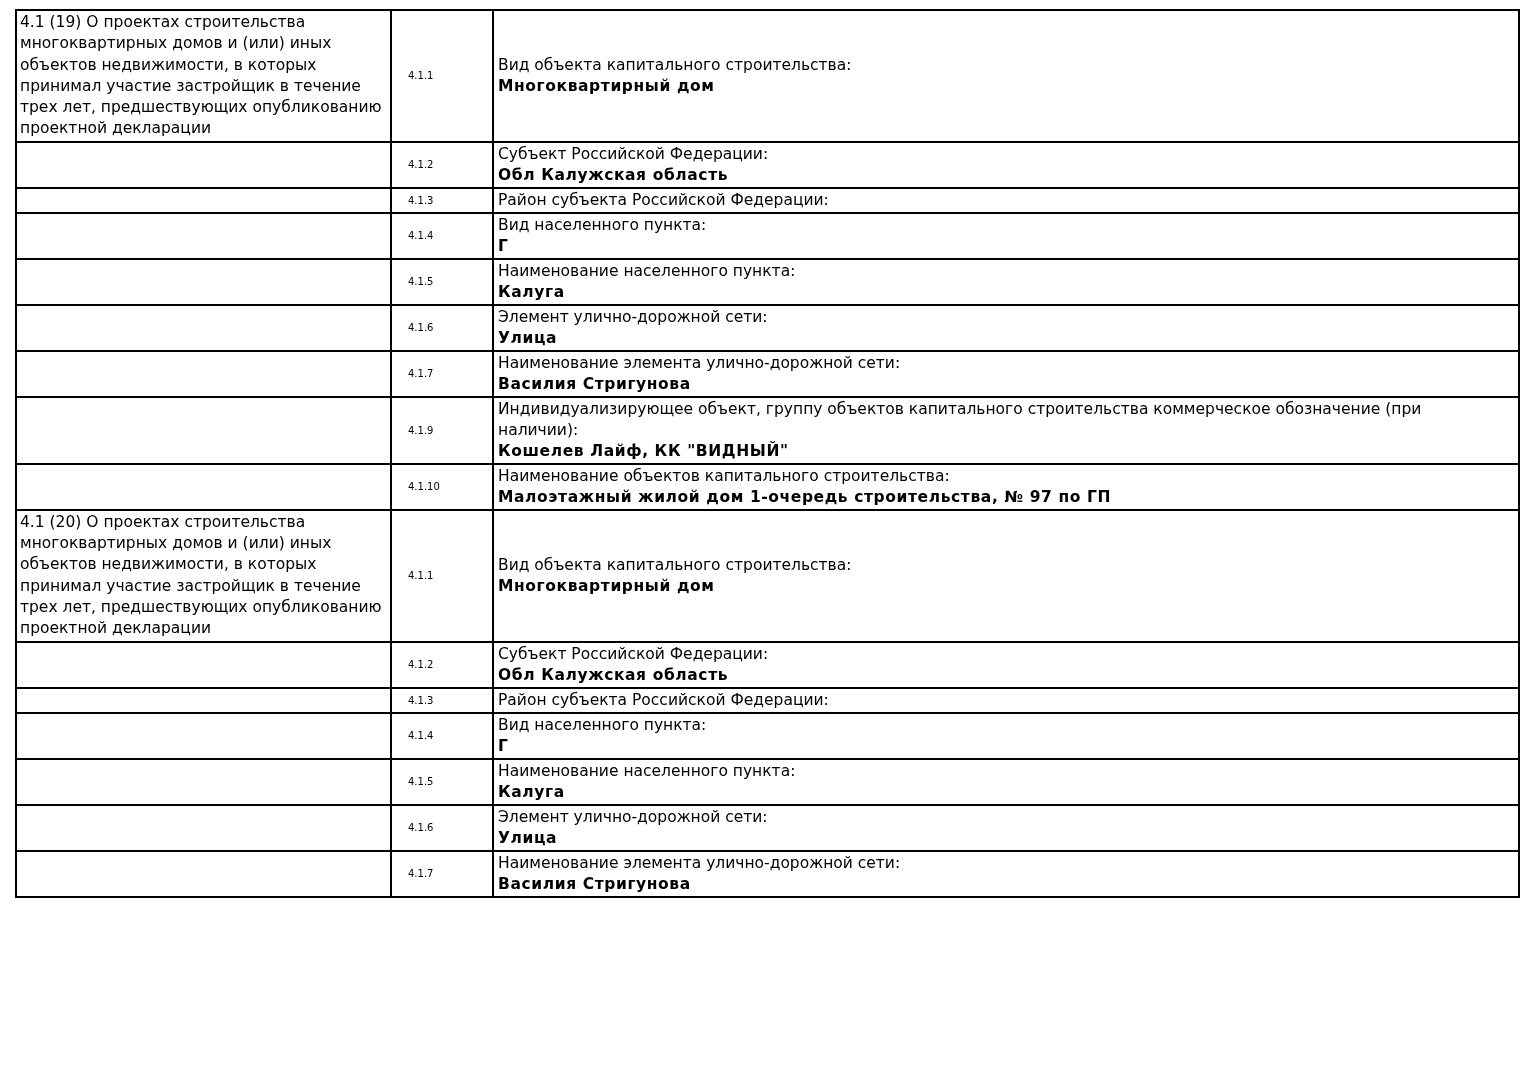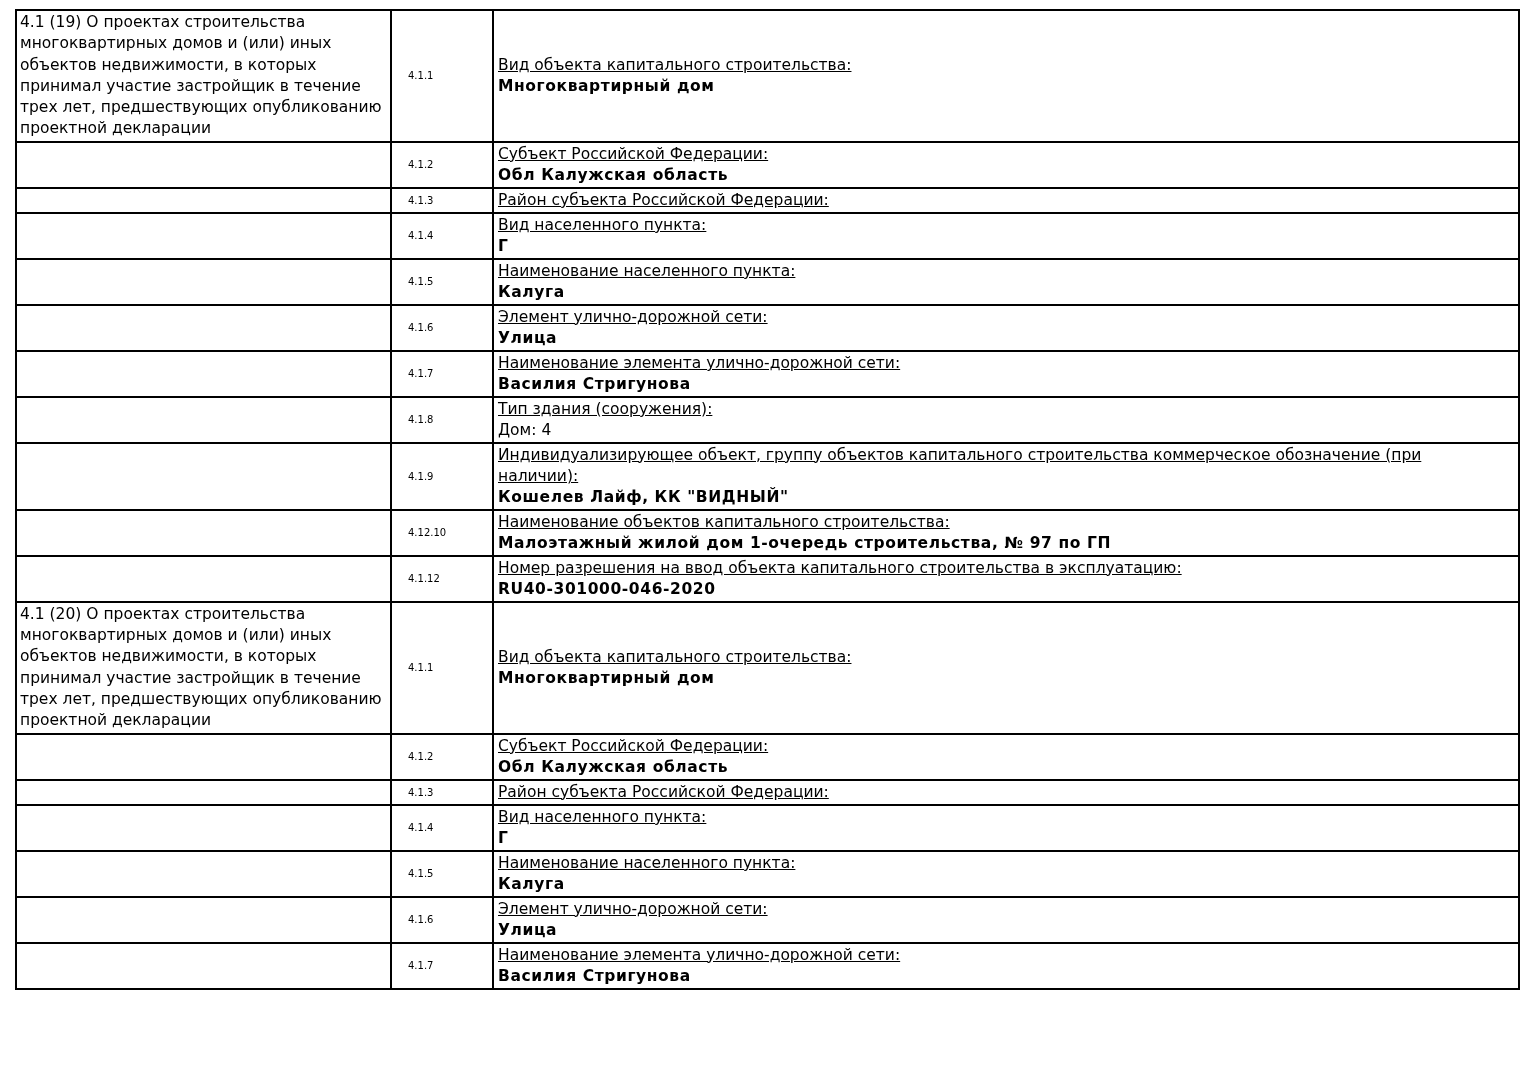--- a/index.html
+++ b/index.html
@@ -48,21 +48,20 @@
   .num {
     padding-left: 16px;
     font-size: 10px;
   }
   .cell-inner {
     padding: 1px 4px 1px 4px;
   }
   .label {
     white-space: pre-line;
     max-width: 1010px;
-    text-decoration: underline;
   }
   .value {
     font-weight: bold;
     letter-spacing: 0.6px;
   }
   .value.regular {
     font-weight: normal;
     letter-spacing: 0;
   }
 </style>
@@ -160,66 +159,42 @@
           <td class="c2">
             <div class="num">4.1.7</div>
           </td>
           <td class="c3">
             <div class="cell-inner">
               <div class="label">Наименование элемента улично-дорожной сети:</div>
               <div class="value">Василия Стригунова</div>
             </div>
           </td>
         </tr>
-        <tr class="h-std">
-          <td class="c1"></td>
-          <td class="c2">
-            <div class="num">4.1.8</div>
-          </td>
-          <td class="c3">
-            <div class="cell-inner">
-              <div class="label">Тип здания (сооружения):</div>
-              <div class="value regular">Дом: 4</div>
-            </div>
-          </td>
-        </tr>
         <tr class="h-tall">
           <td class="c1"></td>
           <td class="c2">
             <div class="num">4.1.9</div>
           </td>
           <td class="c3">
             <div class="cell-inner">
               <div class="label">Индивидуализирующее объект, группу объектов капитального строительства коммерческое обозначение (при
 наличии):</div>
               <div class="value">Кошелев Лайф, КК "ВИДНЫЙ"</div>
             </div>
           </td>
         </tr>
         <tr class="h-std">
           <td class="c1"></td>
           <td class="c2">
-            <div class="num">4.12.10</div>
+            <div class="num">4.1.10</div>
           </td>
           <td class="c3">
             <div class="cell-inner">
               <div class="label">Наименование объектов капитального строительства:</div>
               <div class="value">Малоэтажный жилой дом 1-очередь строительства, № 97 по ГП</div>
-            </div>
-          </td>
-        </tr>
-        <tr class="h-std">
-          <td class="c1"></td>
-          <td class="c2">
-            <div class="num">4.1.12</div>
-          </td>
-          <td class="c3">
-            <div class="cell-inner">
-              <div class="label">Номер разрешения на ввод объекта капитального строительства в эксплуатацию:</div>
-              <div class="value">RU40-301000-046-2020</div>
             </div>
           </td>
         </tr>
         <tr class="h-title">
           <td class="c1">
             <div class="section-title">4.1 (20) О проектах строительства
 многоквартирных домов и (или) иных
 объектов недвижимости, в которых
 принимал участие застройщик в течение
 трех лет, предшествующих опубликованию

